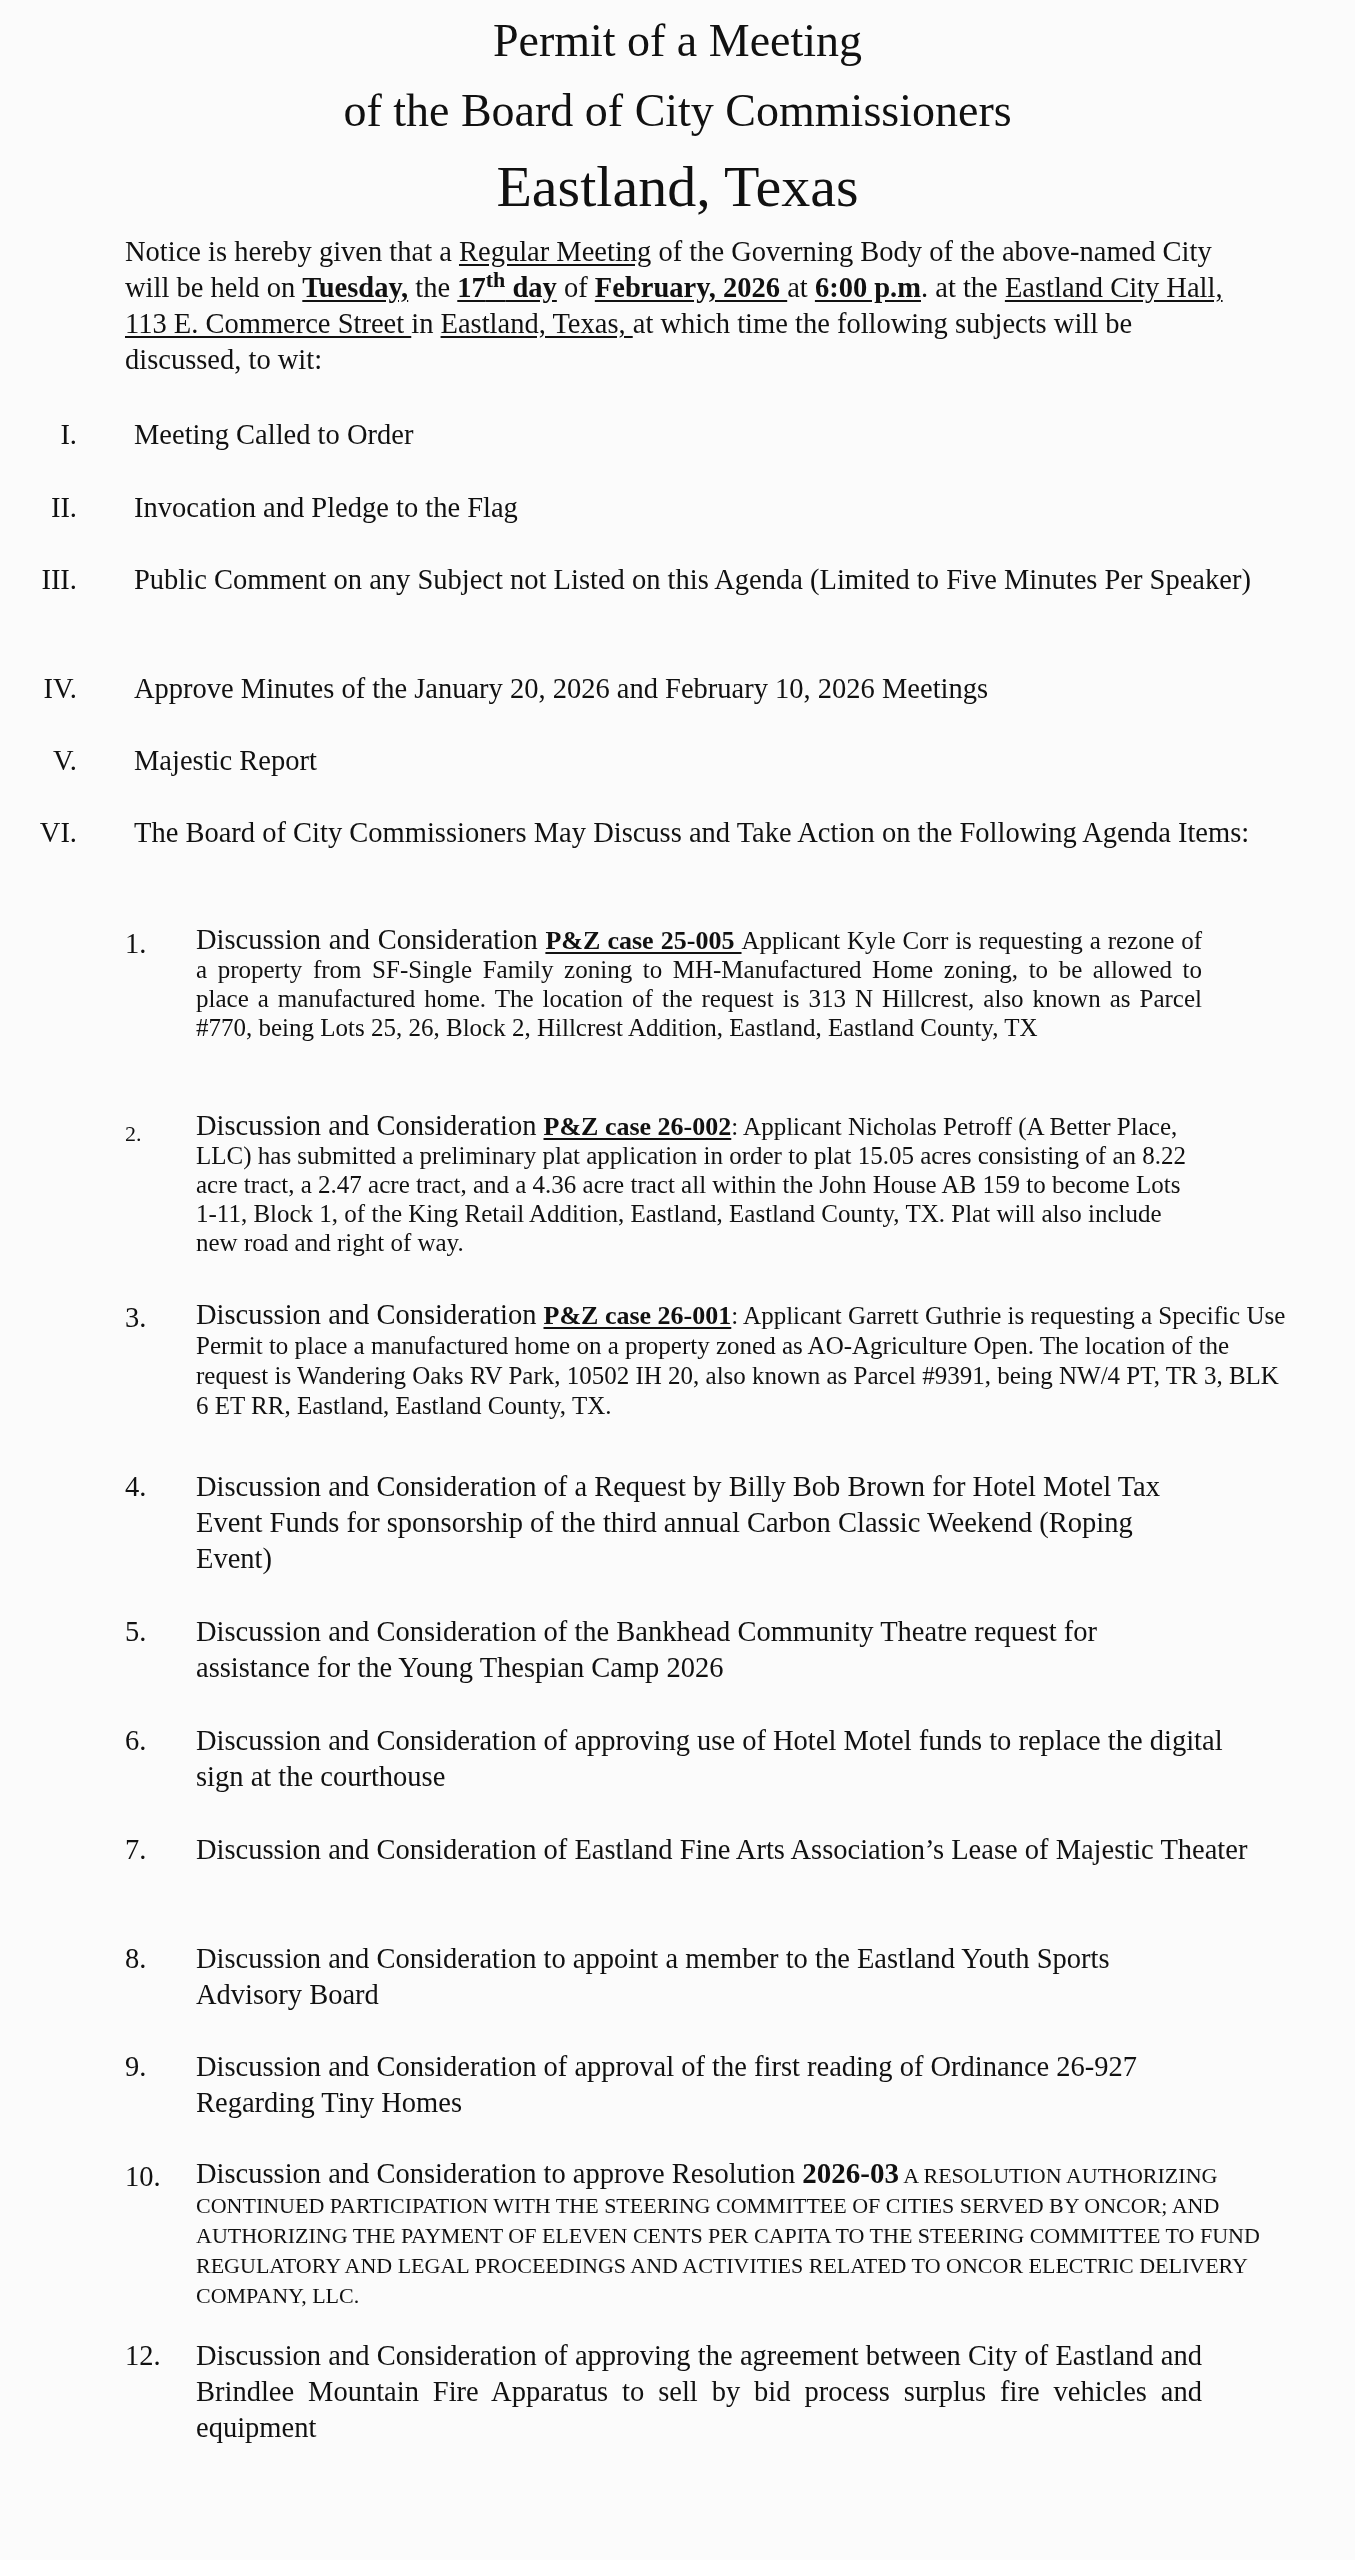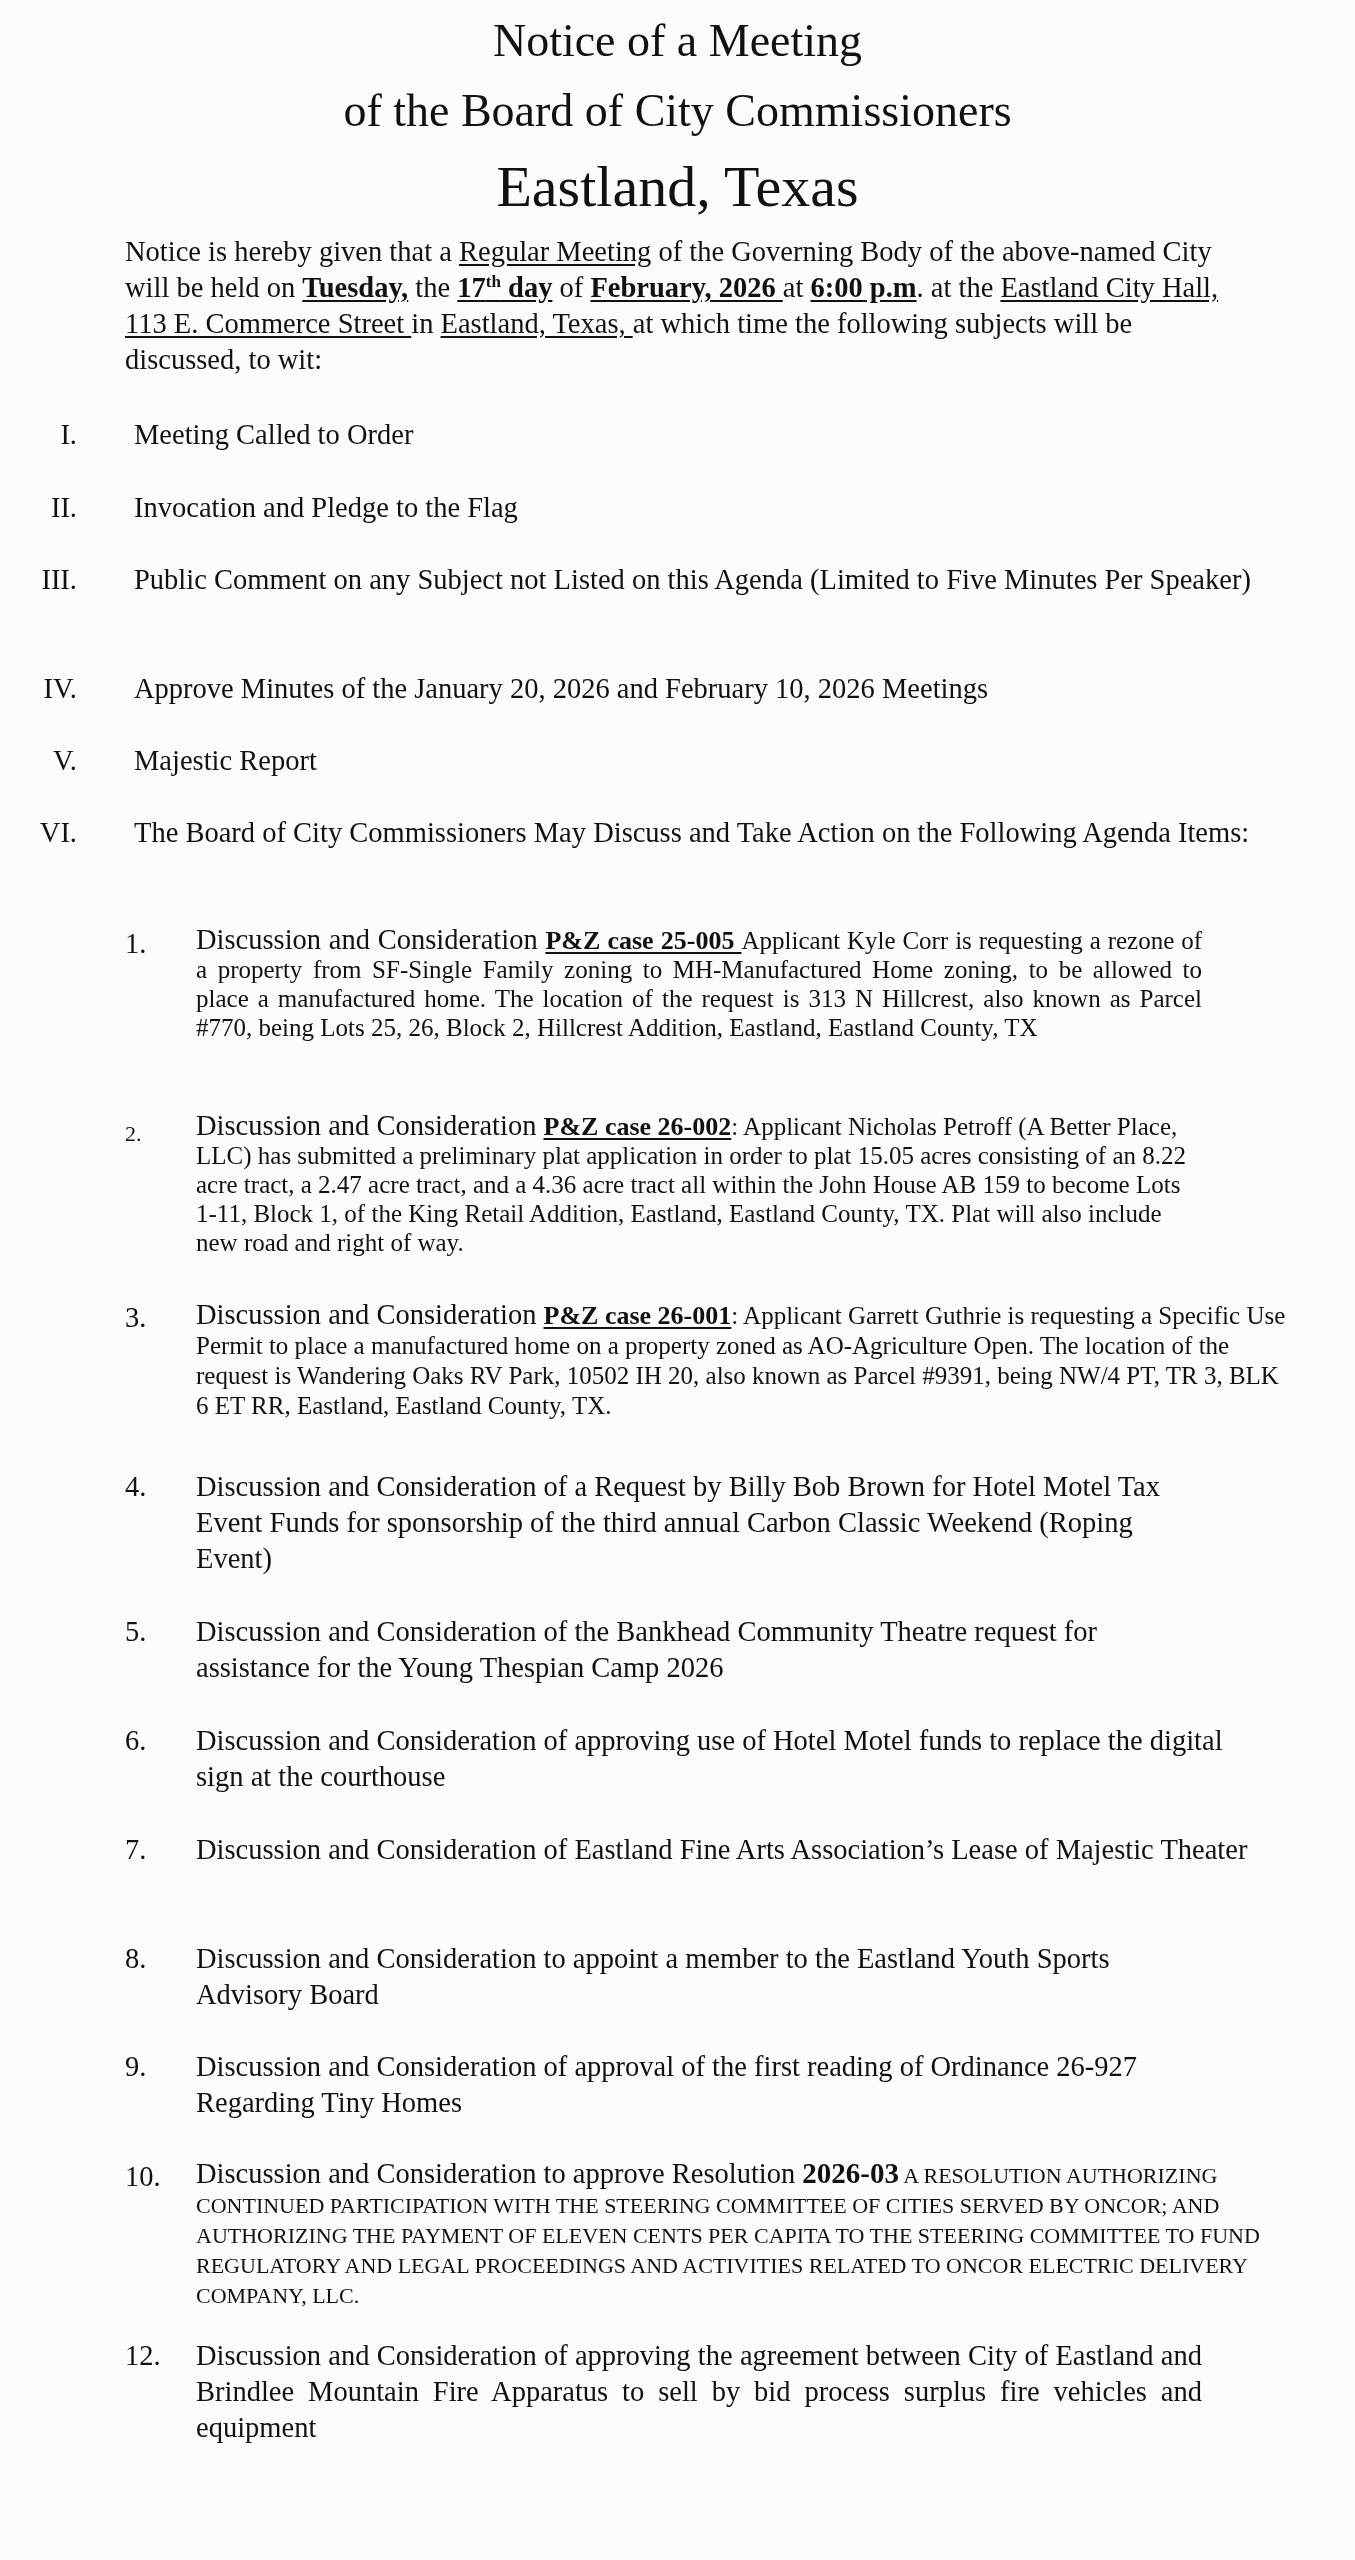--- a/index.html
+++ b/index.html
@@ -7,38 +7,38 @@
     width:1355px; height:2560px; background:#fbfbfb; color:#111;
     font-family:"Liberation Serif", serif; position:relative; overflow:hidden;
   }
   .title { position:absolute; left:0; width:1355px; text-align:center; font-weight:normal; margin:0; }
   .t1 { top:14px; font-size:46px; }
   .t2 { top:84px; font-size:46px; }
   .t3 { top:153px; font-size:58px; }
   .intro { position:absolute; left:125px; width:1100px; top:234px; font-size:28.5px; line-height:36px; text-align:left; }
   .u { text-decoration:underline; text-underline-offset:3px; }
   .b { font-weight:bold; }
-  sup { font-size:17px; line-height:0; vertical-align:super; }
+  sup { font-size:22px; line-height:0; vertical-align:super; }
   .ritem { position:absolute; left:0; width:1355px; font-size:28.5px; line-height:36px; }
   .rnum { position:absolute; right:1278px; text-align:right; white-space:nowrap; }
   .rtxt { position:absolute; left:134px; width:1170px; }
   .nitem { position:absolute; left:0; width:1355px; }
   .nnum { position:absolute; left:125px; font-size:28.5px; line-height:36px; }
   .nnum.small { font-size:22px; }
   .ntxt { position:absolute; left:196px; width:1006px; font-size:28.5px; line-height:36px; }
   .ntxt.wide { width:1100px; }
   .ntxt .sm { font-size:25px; }
   .caps { font-size:22px; line-height:28px;margin-top:28px; }
   .justify { text-align:justify; }
   .case { font-weight:bold; font-size:26px; }
 </style>
 </head>
 <body>
 
-<h1 class="title t1">Notice of a Meeting</h1>
+<h1 class="title t1">Permit of a Meeting</h1>
 <h1 class="title t2">of the Board of City Commissioners</h1>
 <h1 class="title t3">Eastland, Texas</h1>
 
 <p class="intro" style="margin:0;"><span>Notice is hereby given that a </span><span class="u">Regular Meeting</span><span> of the Governing Body of the above-named City will be held on </span><span class="b u">Tuesday,</span><span> the </span><span class="b u"><span>17</span><sup>th</sup><span> day</span></span><span> of </span><span class="b u">February, 2026 </span><span>at </span><span class="b u">6:00 p.m</span><span>. at the </span><span class="u">Eastland City Hall, 113 E. Commerce Street </span><span>in </span><span class="u">Eastland, Texas, </span><span>at which time the following subjects will be discussed, to wit:</span></p>
 
 <div class="ritem" style="top:417px;">
   <span class="rnum">I.</span>
   <span class="rtxt">Meeting Called to Order</span>
 </div>
 <div class="ritem" style="top:490px;">

